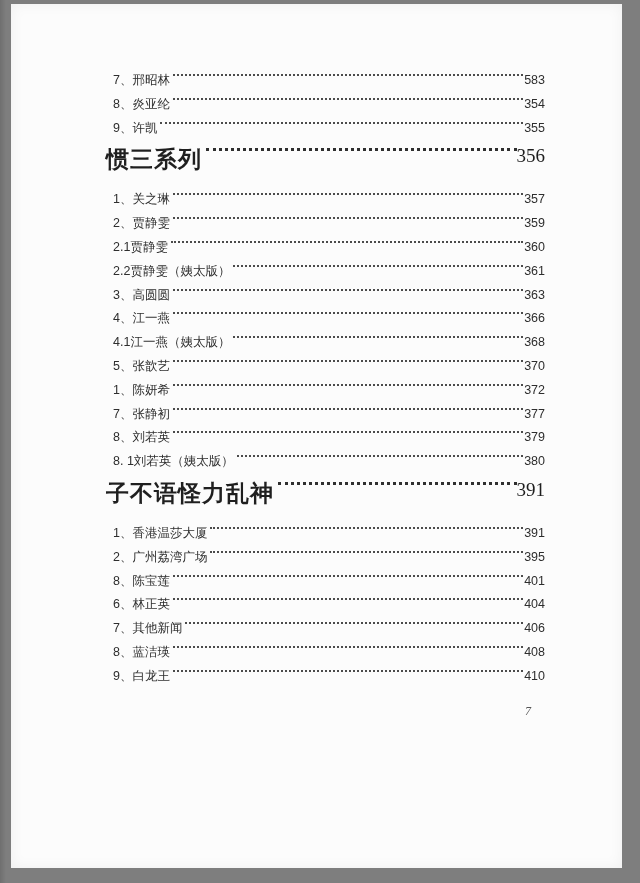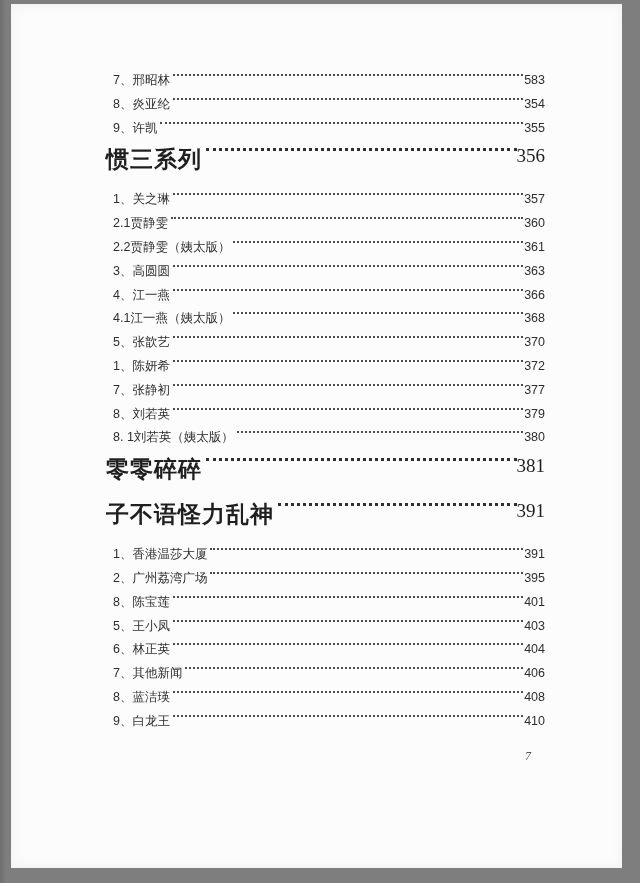--- a/index.html
+++ b/index.html
@@ -121,20 +121,25 @@
     <span class="label">惯三系列</span>
     <span class="leader"></span>
     <span class="pagenum">356</span>
   </div>
           <div class="toc-row item">
     <span class="label">1、关之琳</span>
     <span class="leader"></span>
     <span class="pagenum">357</span>
   </div>
           <div class="toc-row item">
+    <span class="label">2、贾静雯</span>
+    <span class="leader"></span>
+    <span class="pagenum">359</span>
+  </div>
+          <div class="toc-row item">
     <span class="label">2.1贾静雯</span>
     <span class="leader"></span>
     <span class="pagenum">360</span>
   </div>
           <div class="toc-row item">
     <span class="label">2.2贾静雯（姨太版）</span>
     <span class="leader"></span>
     <span class="pagenum">361</span>
   </div>
           <div class="toc-row item">
@@ -169,50 +174,40 @@
   </div>
           <div class="toc-row item">
     <span class="label">8、刘若英</span>
     <span class="leader"></span>
     <span class="pagenum">379</span>
   </div>
           <div class="toc-row item">
     <span class="label">8. 1刘若英（姨太版）</span>
     <span class="leader"></span>
     <span class="pagenum">380</span>
-  </div>
-          <div class="toc-row header">
-    <span class="label">零零碎碎</span>
-    <span class="leader"></span>
-    <span class="pagenum">381</span>
   </div>
           <div class="toc-row header">
     <span class="label">子不语怪力乱神</span>
     <span class="leader"></span>
     <span class="pagenum">391</span>
   </div>
           <div class="toc-row item">
     <span class="label">1、香港温莎大厦</span>
     <span class="leader"></span>
     <span class="pagenum">391</span>
   </div>
           <div class="toc-row item">
     <span class="label">2、广州荔湾广场</span>
     <span class="leader"></span>
     <span class="pagenum">395</span>
   </div>
           <div class="toc-row item">
     <span class="label">8、陈宝莲</span>
     <span class="leader"></span>
     <span class="pagenum">401</span>
-  </div>
-          <div class="toc-row item">
-    <span class="label">5、王小凤</span>
-    <span class="leader"></span>
-    <span class="pagenum">403</span>
   </div>
           <div class="toc-row item">
     <span class="label">6、林正英</span>
     <span class="leader"></span>
     <span class="pagenum">404</span>
   </div>
           <div class="toc-row item">
     <span class="label">7、其他新闻</span>
     <span class="leader"></span>
     <span class="pagenum">406</span>

